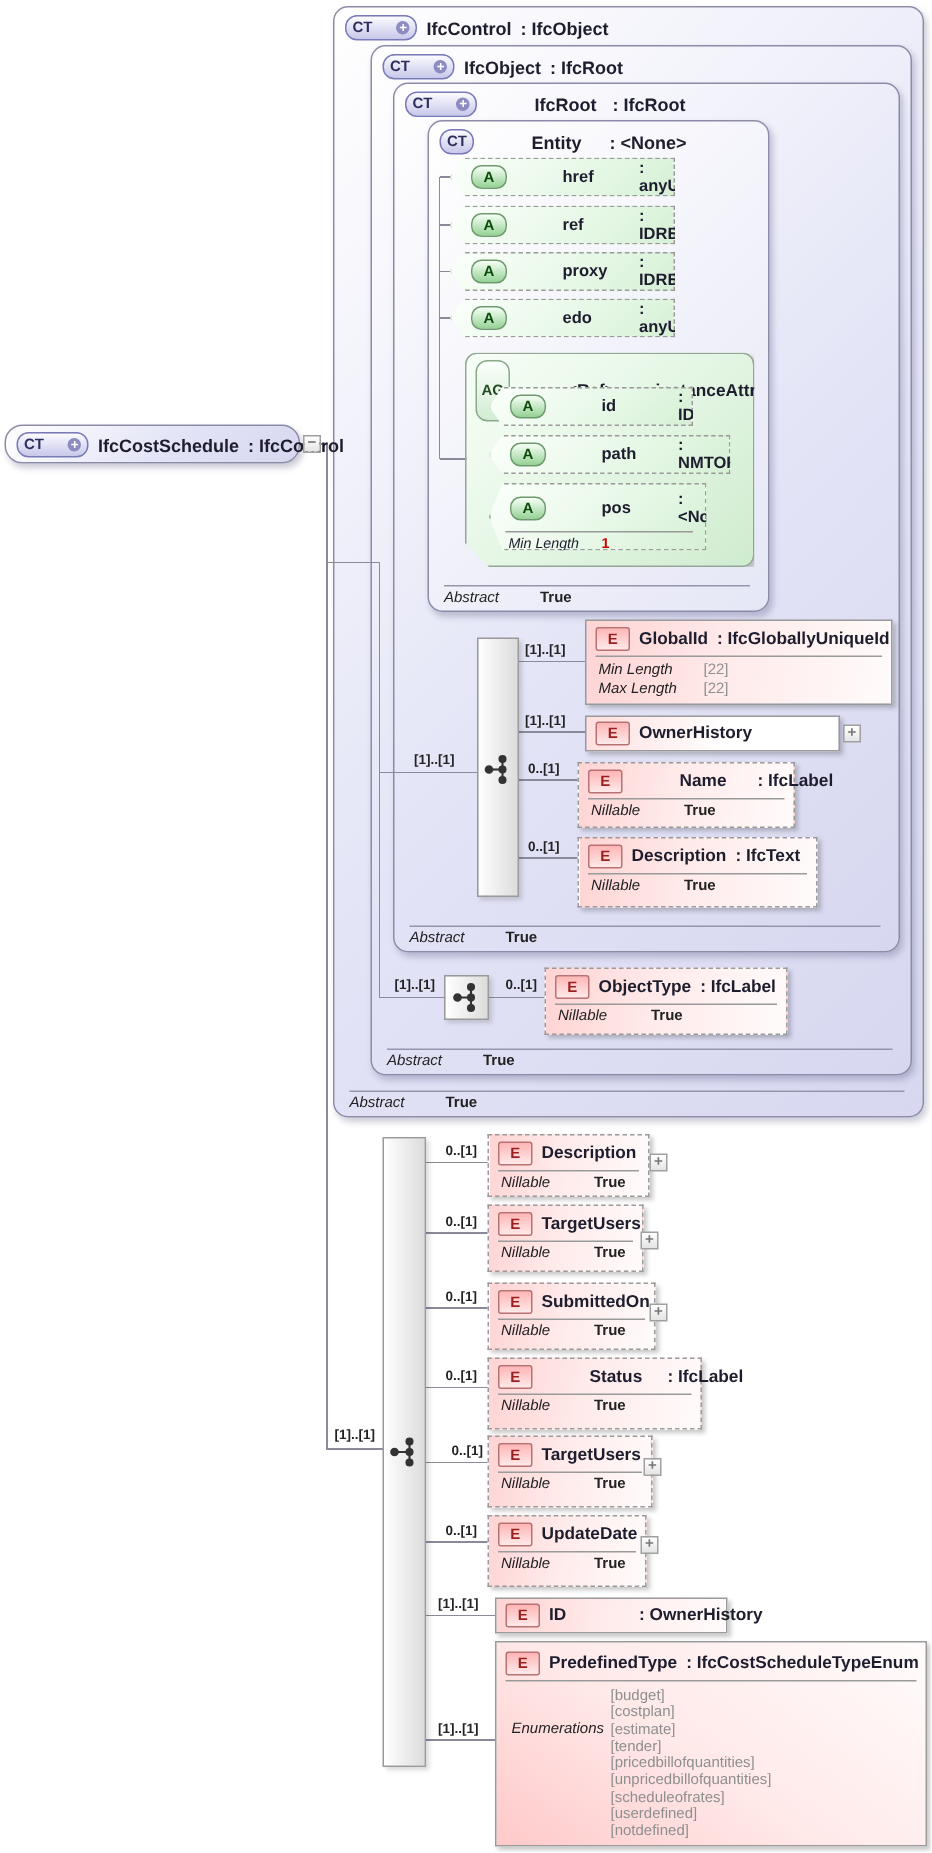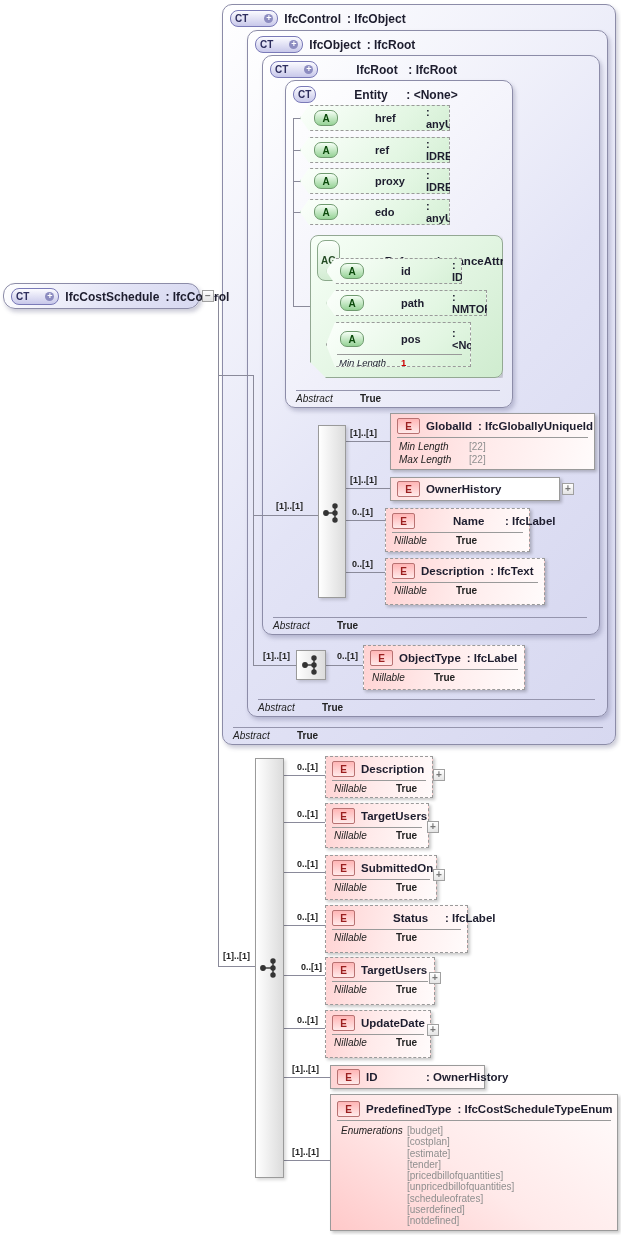--- a/index.html
+++ b/index.html
@@ -69,21 +69,21 @@
           box-shadow:2px 2px 3px rgba(0,0,0,.15);}
   .seq-glyph{position:absolute;}
 
   .cardin{position:absolute;font-size:9px;font-weight:bold;color:#222;white-space:nowrap;}
 
   .toggle{position:absolute;width:12px;height:12px;box-sizing:border-box;border:1px solid #a0a0a0;
           background:linear-gradient(180deg,#ffffff,#e4e4e4);color:#777;font-size:10px;line-height:10px;
           text-align:center;font-weight:bold;cursor:pointer;}
 
   .enum-row{display:flex;padding:4px 6px 0 10px;font-size:10px;}
-  .enum-label{font-style:italic;min-width:66px;}
+  .enum-label{font-style:italic;min-width:66px;margin-top:22px;}
   .enum-values{color:#8f8f8f;white-space:pre-line;line-height:11.3px;}
 </style>
 </head>
 <body>
 
 <div id="stage">
 
   <div class="card" style="left:222px;top:4px;width:394px;height:741px;">
     <div class="card-header">
       <span class="badge-ct">

